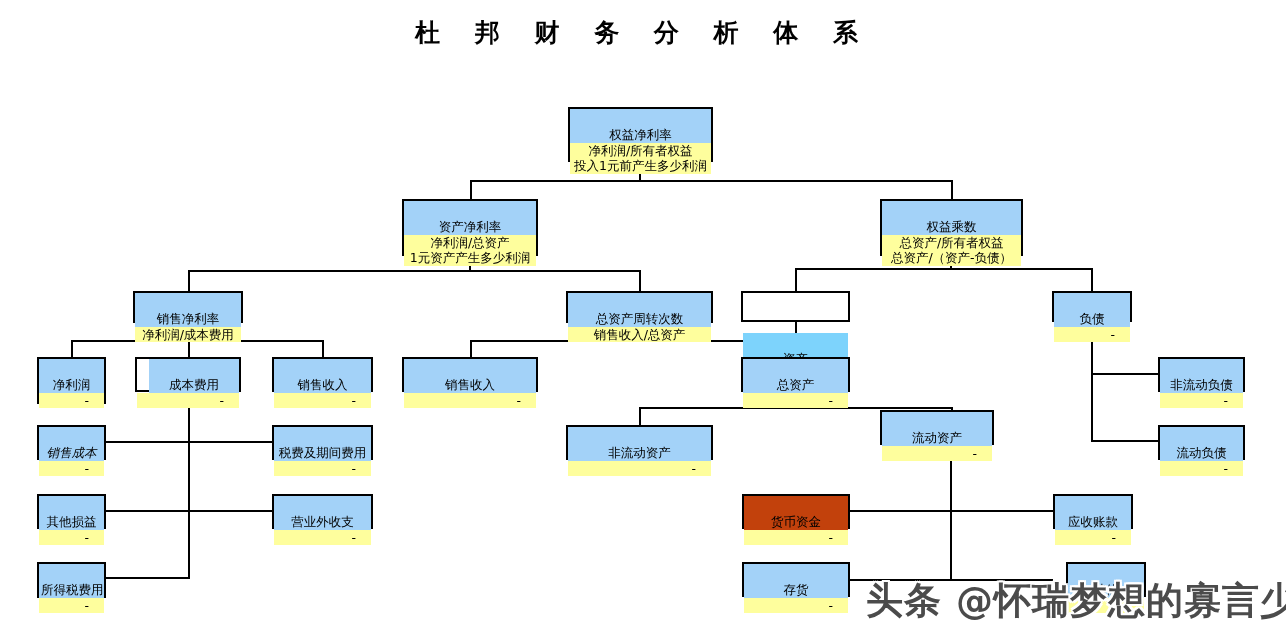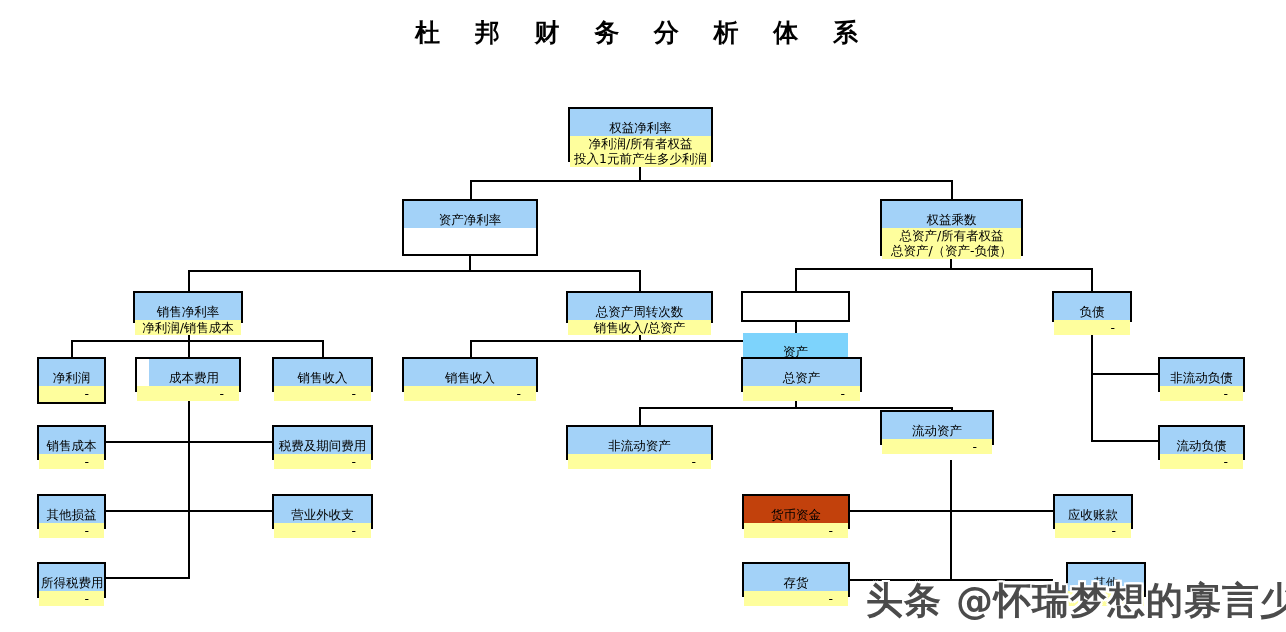--- a/index.html
+++ b/index.html
@@ -27,21 +27,21 @@
     box-sizing:border-box;
     display:flex;
     flex-direction:column;
     font-size:12.5px;
     color:#000000;
     line-height:1.25;
   }
   .node-header{
     flex:0 0 auto;
     text-align:center;
-    padding:11px 2px 0 2px;
+    padding:18px 2px 0 2px;
     white-space:nowrap;
     overflow:hidden;
   }
   .node-body{
     flex:1 1 auto;
     display:flex;
     flex-direction:column;
     justify-content:center;
   }
   .node-body .formula-line{
@@ -117,32 +117,36 @@
   <div id="nodes-layer">
       <div class="node" style="left: 568px; top: 107px; width: 145px; height: 55px; border-color: rgb(0, 0, 0);">
         <div class="node-header" style="background: rgb(163, 210, 248);">权益净利率</div>
         <div class="node-body" style="background: rgb(254, 254, 157);">
           <div class="formula-line">净利润/所有者权益</div>
           <div class="formula-line">投入1元前产生多少利润</div>
         </div>
       </div>
       <div class="node" style="left: 402px; top: 199px; width: 136px; height: 57px; border-color: rgb(0, 0, 0);">
         <div class="node-header" style="background: rgb(163, 210, 248);">资产净利率</div>
+        <div class="node-body" style="background: rgb(254, 254, 157);">
+          <div class="formula-line">净利润/总资产</div>
+          <div class="formula-line">1元资产产生多少利润</div>
+        </div>
       </div>
       <div class="node" style="left: 880px; top: 199px; width: 143px; height: 57px; border-color: rgb(0, 0, 0);">
         <div class="node-header" style="background: rgb(163, 210, 248);">权益乘数</div>
         <div class="node-body" style="background: rgb(254, 254, 157);">
           <div class="formula-line">总资产/所有者权益</div>
           <div class="formula-line">总资产/（资产-负债）</div>
         </div>
       </div>
       <div class="node" style="left: 133px; top: 291px; width: 110px; height: 32px; border-color: rgb(0, 0, 0);">
         <div class="node-header" style="background: rgb(163, 210, 248);">销售净利率</div>
         <div class="node-body" style="background: rgb(254, 254, 157);">
-          <div class="formula-line">净利润/销售成本</div>
+          <div class="formula-line">净利润/成本费用</div>
         </div>
       </div>
       <div class="node" style="left: 566px; top: 291px; width: 147px; height: 32px; border-color: rgb(0, 0, 0);">
         <div class="node-header" style="background: rgb(163, 210, 248);">总资产周转次数</div>
         <div class="node-body" style="background: rgb(254, 254, 157);">
           <div class="formula-line">销售收入/总资产</div>
         </div>
       </div>
       <div class="node" style="left: 741px; top: 291px; width: 109px; height: 31px; border-color: rgb(0, 0, 0);">
         <div class="node-header" style="background: #7dd3fc; margin-top: 40px;">资产</div>
@@ -173,33 +177,33 @@
         <div class="node-body" style="background: rgb(254, 254, 157);">
           <div class="node-value">-</div>
         </div>
       </div>
       <div class="node" style="left: 402px; top: 357px; width: 136px; height: 35px; border-color: rgb(0, 0, 0);">
         <div class="node-header" style="background: rgb(163, 210, 248);">销售收入</div>
         <div class="node-body" style="background: rgb(254, 254, 157);">
           <div class="node-value">-</div>
         </div>
       </div>
-      <div class="node" style="left: 741px; top: 357px; width: 121px; height: 35px; border-color: rgb(0, 0, 0);">
+      <div class="node" style="left: 741px; top: 357px; width: 109px; height: 35px; border-color: rgb(0, 0, 0);">
         <div class="node-header" style="background: rgb(163, 210, 248);">总资产</div>
         <div class="node-body" style="background: rgb(254, 254, 157);">
           <div class="node-value">-</div>
         </div>
       </div>
       <div class="node" style="left: 1158px; top: 357px; width: 87px; height: 35px; border-color: rgb(0, 0, 0);">
         <div class="node-header" style="background: rgb(163, 210, 248);">非流动负债</div>
         <div class="node-body" style="background: rgb(254, 254, 157);">
           <div class="node-value">-</div>
         </div>
       </div>
-      <div class="node" style="left: 37px; top: 425px; width: 69px; height: 35px; border-color: rgb(0, 0, 0);">
+      <div class="node" style="left: 37px; top: 425px; width: 69px; height: 35px; border-color: rgb(0, 0, 0); font-style: italic;">
         <div class="node-header" style="background: rgb(163, 210, 248);">销售成本</div>
         <div class="node-body" style="background: rgb(254, 254, 157);">
           <div class="node-value">-</div>
         </div>
       </div>
       <div class="node" style="left: 272px; top: 425px; width: 101px; height: 35px; border-color: rgb(0, 0, 0);">
         <div class="node-header" style="background: rgb(163, 210, 248);">税费及期间费用</div>
         <div class="node-body" style="background: rgb(254, 254, 157);">
           <div class="node-value">-</div>
         </div>

